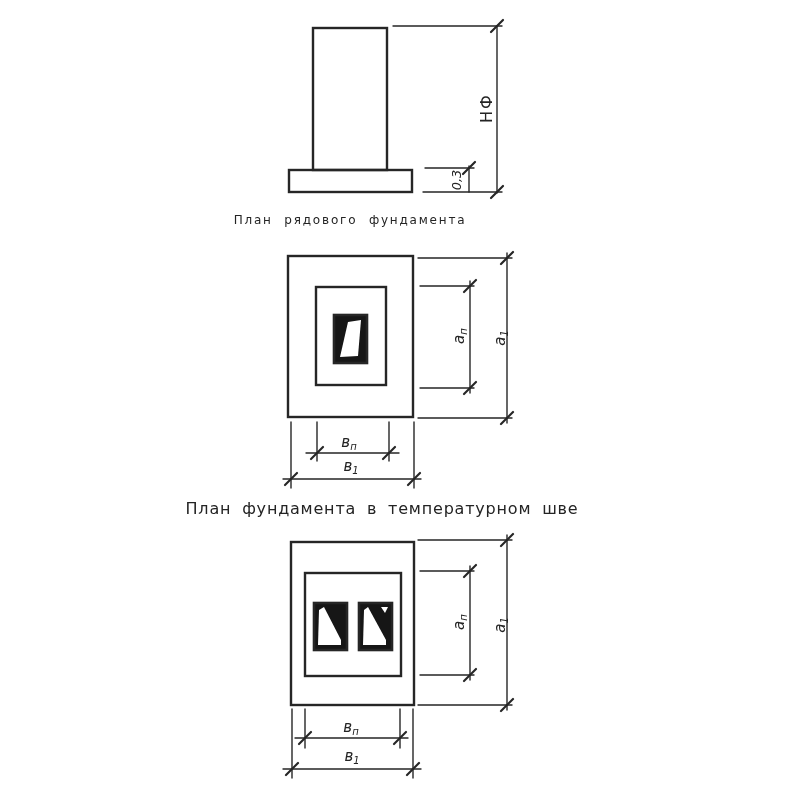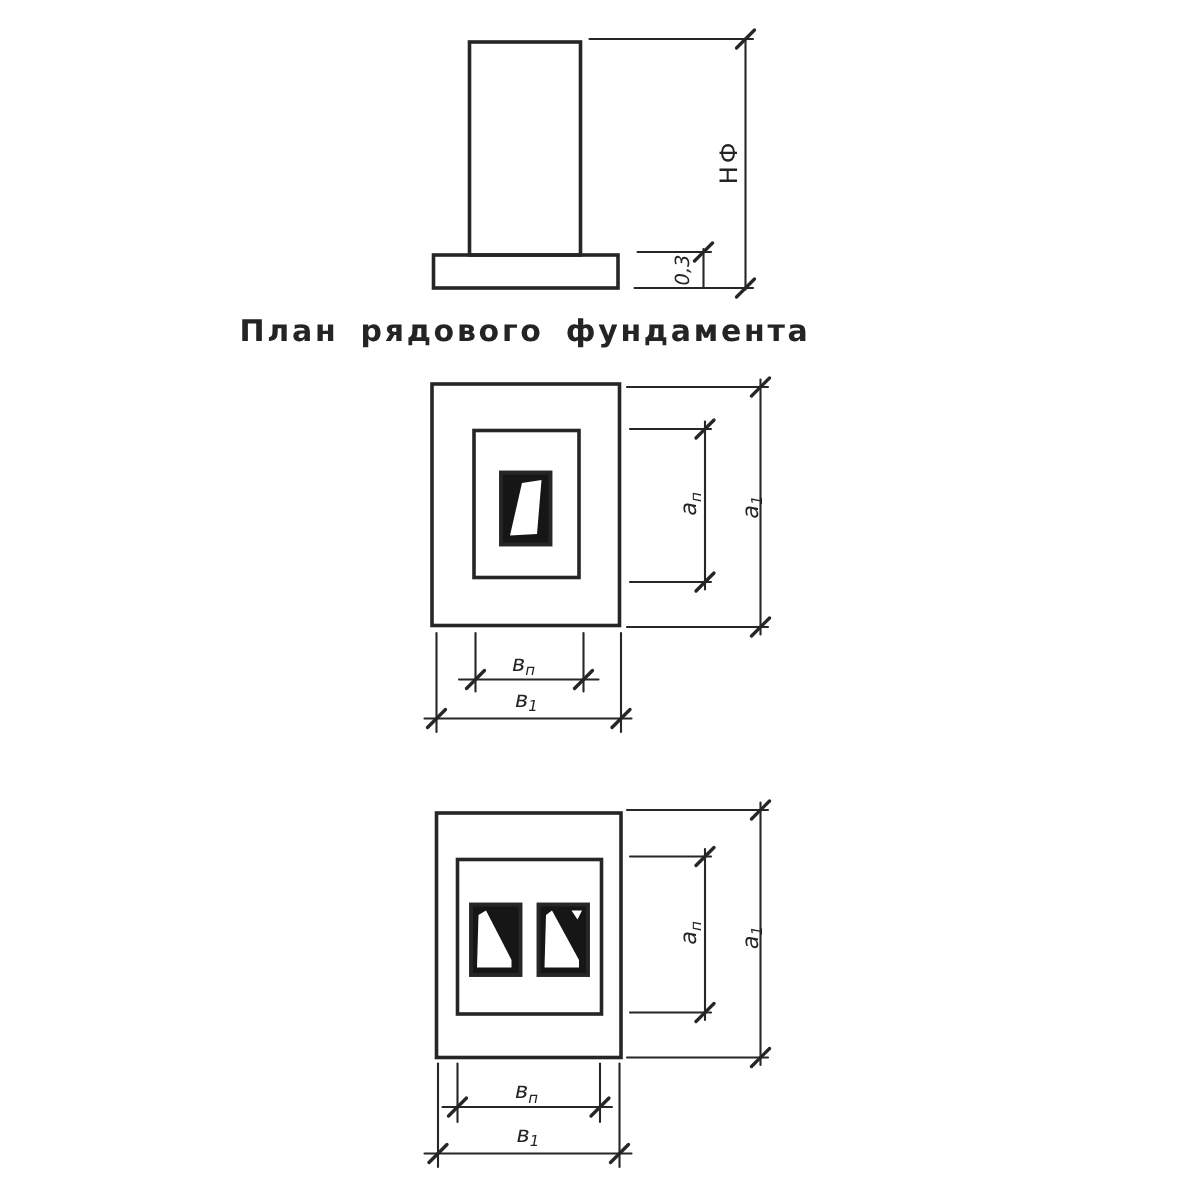--- a/index.html
+++ b/index.html
@@ -12,21 +12,21 @@
   }
   .linework{position:absolute;left:0;top:0;}
   .lbl{
     position:absolute;
     color:#242424;
     white-space:nowrap;
     font-family:"DejaVu Sans",sans-serif;
   }
   .hor{transform:translate(-50%,-50%);}
   .rot{transform:translate(-50%,-50%) rotate(-90deg);}
-  .caption1{font-size:20px;letter-spacing:1.8px;word-spacing:6px;font-weight:700;}
+  .caption1{font-size:12px;letter-spacing:1.8px;word-spacing:6px;font-weight:400;}
   .caption2{font-size:16px;letter-spacing:0.8px;word-spacing:5px;font-weight:500;}
   .dim{font-size:15px;font-style:italic;font-weight:500;}
   .dim .sub{font-size:10px;position:relative;top:3px;font-style:italic;}
   .dim-nf{font-size:16px;letter-spacing:2px;font-weight:500;}
   .dim-slab{font-size:13px;font-style:italic;font-weight:500;}
 </style>
 </head>
 <body>
 
 <div class="canvas">
@@ -133,19 +133,20 @@
   <div class="lbl rot dim-nf" style="left:486px;top:108px;">НФ</div>
   <div class="lbl rot dim-slab" style="left:456px;top:180px;">0,3</div>
 
   <div class="lbl hor caption1" style="left:350px;top:220px;">План рядового фундамента</div>
 
   <div class="lbl rot dim" style="left:459px;top:336px;"><span>а</span><span class="sub">п</span></div>
   <div class="lbl rot dim" style="left:500px;top:338px;"><span>а</span><span class="sub">1</span></div>
   <div class="lbl hor dim" style="left:349px;top:442px;"><span>в</span><span class="sub">п</span></div>
   <div class="lbl hor dim" style="left:351px;top:466px;"><span>в</span><span class="sub">1</span></div>
 
+  <div class="lbl hor caption2" style="left:382px;top:508px;">План фундамента в температурном шве</div>
 
   <div class="lbl rot dim" style="left:459px;top:622px;"><span>а</span><span class="sub">п</span></div>
   <div class="lbl rot dim" style="left:500px;top:625px;"><span>а</span><span class="sub">1</span></div>
   <div class="lbl hor dim" style="left:351px;top:727px;"><span>в</span><span class="sub">п</span></div>
   <div class="lbl hor dim" style="left:352px;top:756px;"><span>в</span><span class="sub">1</span></div>
 
 </div>
 
 </body></html>

